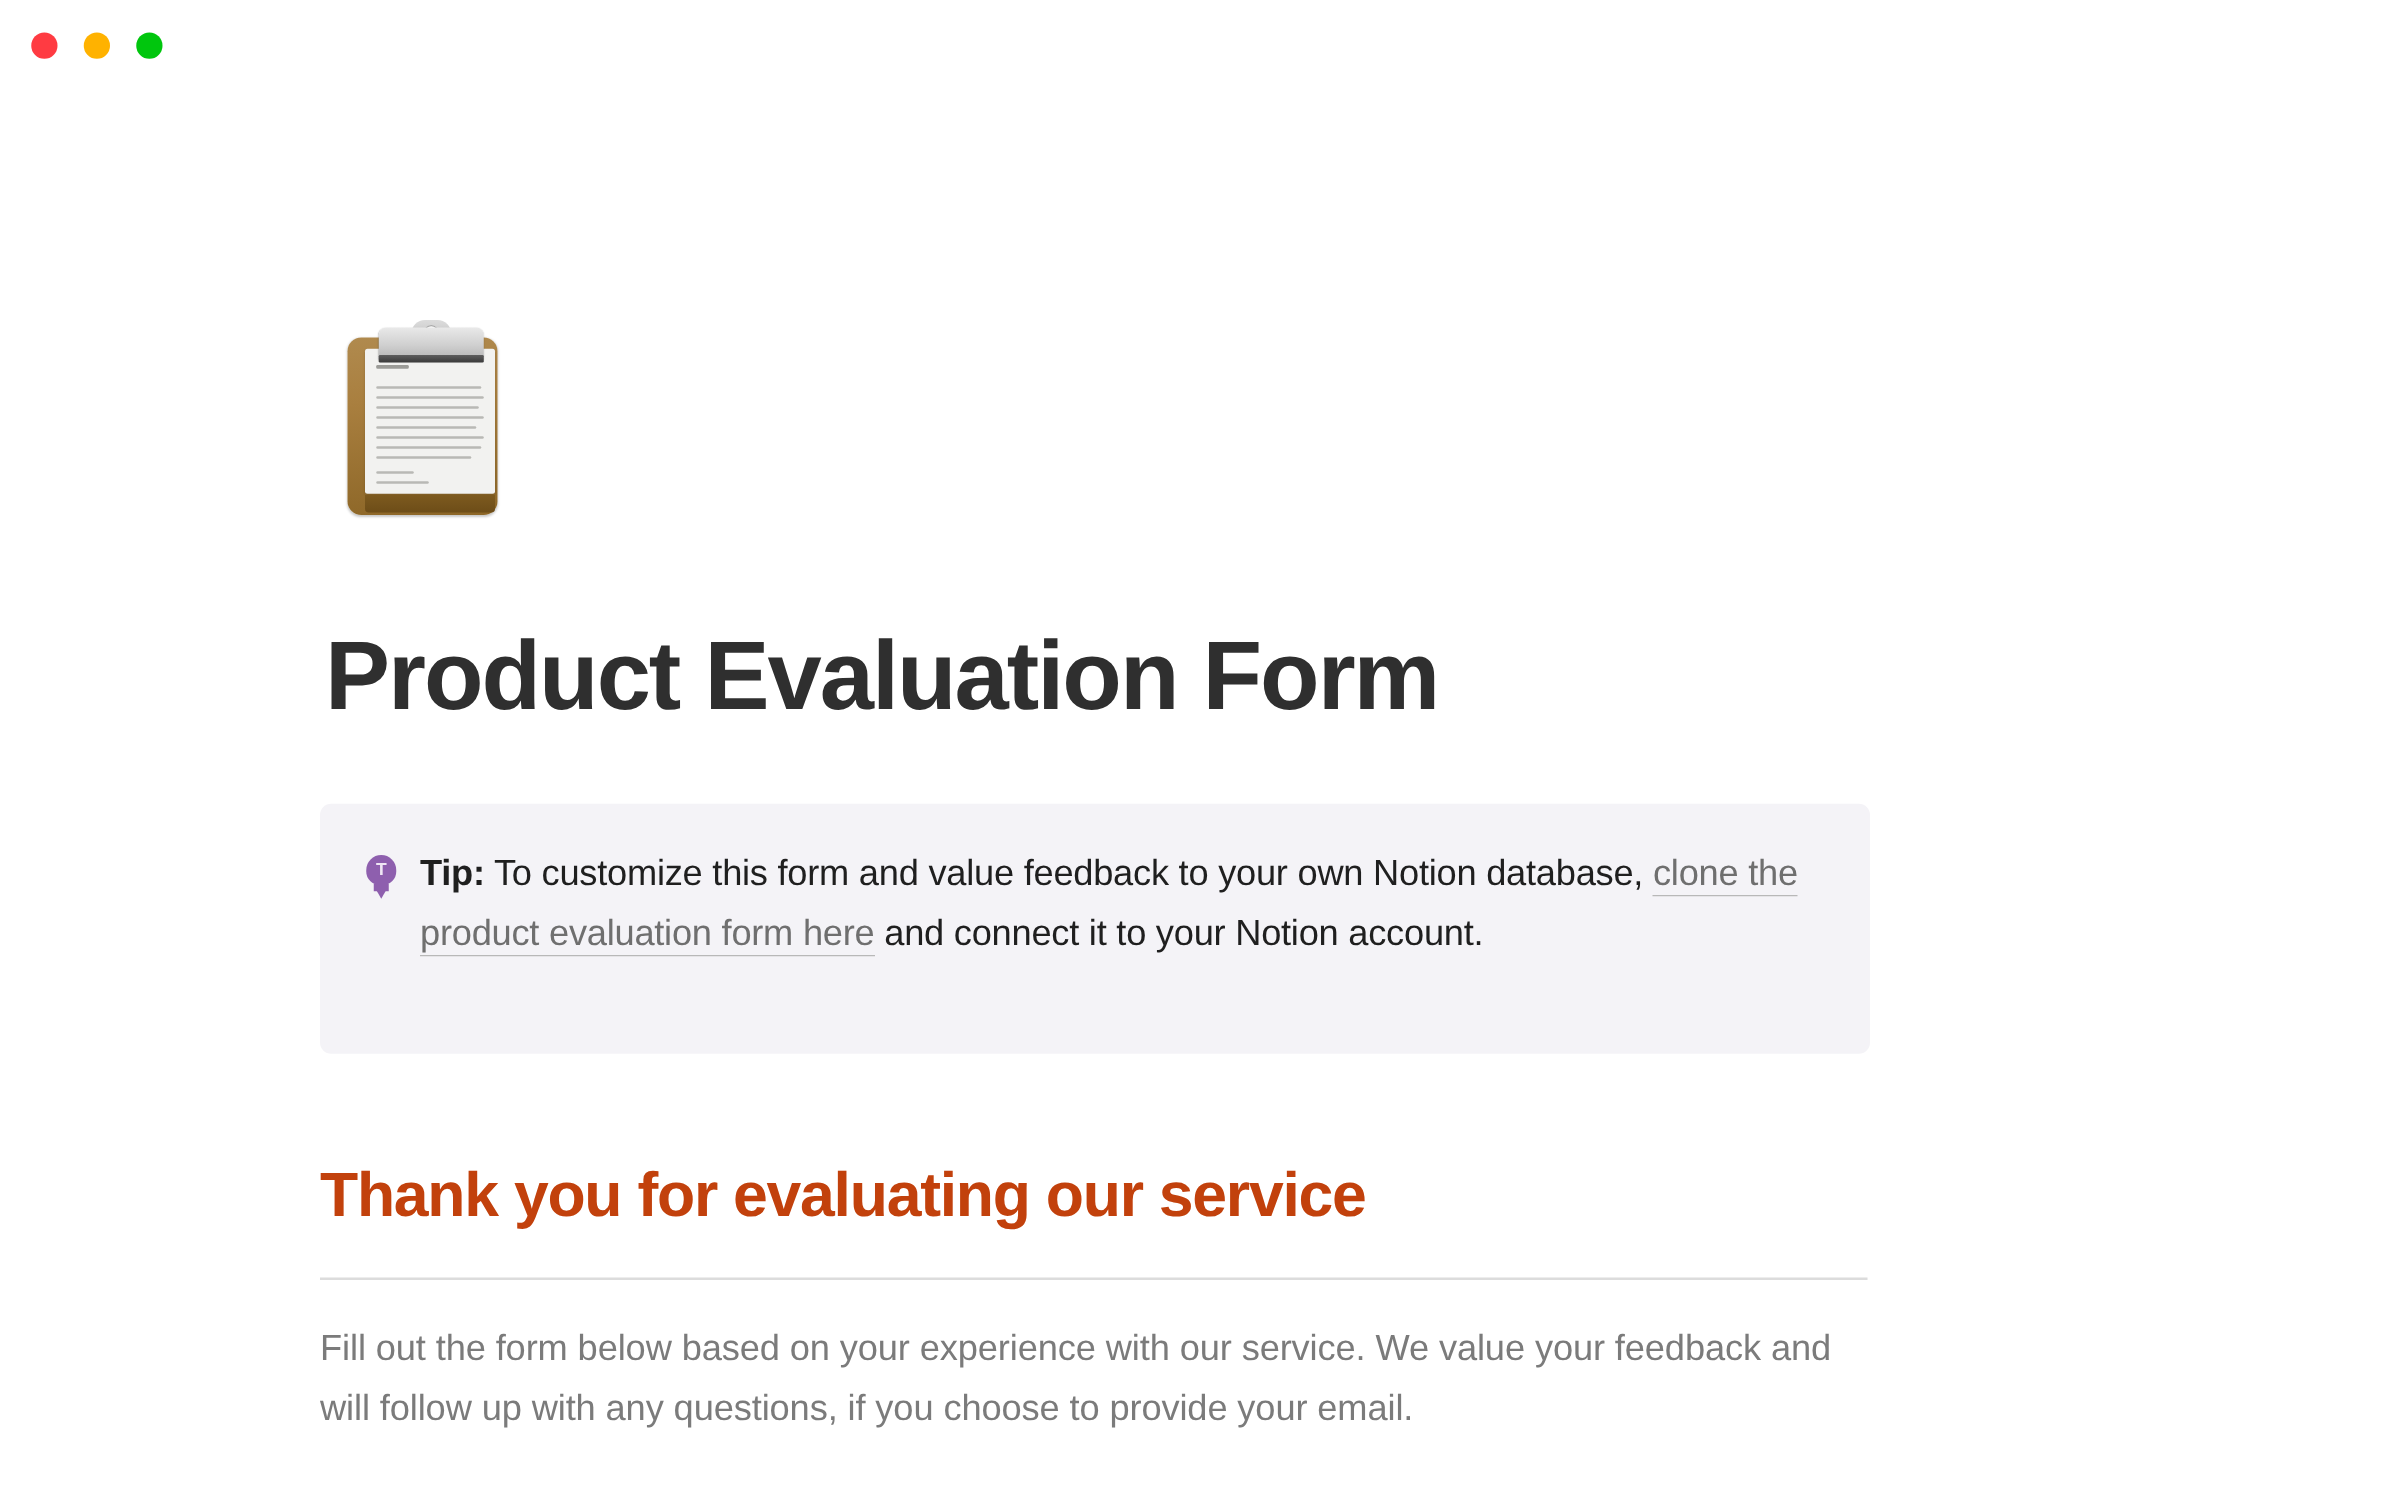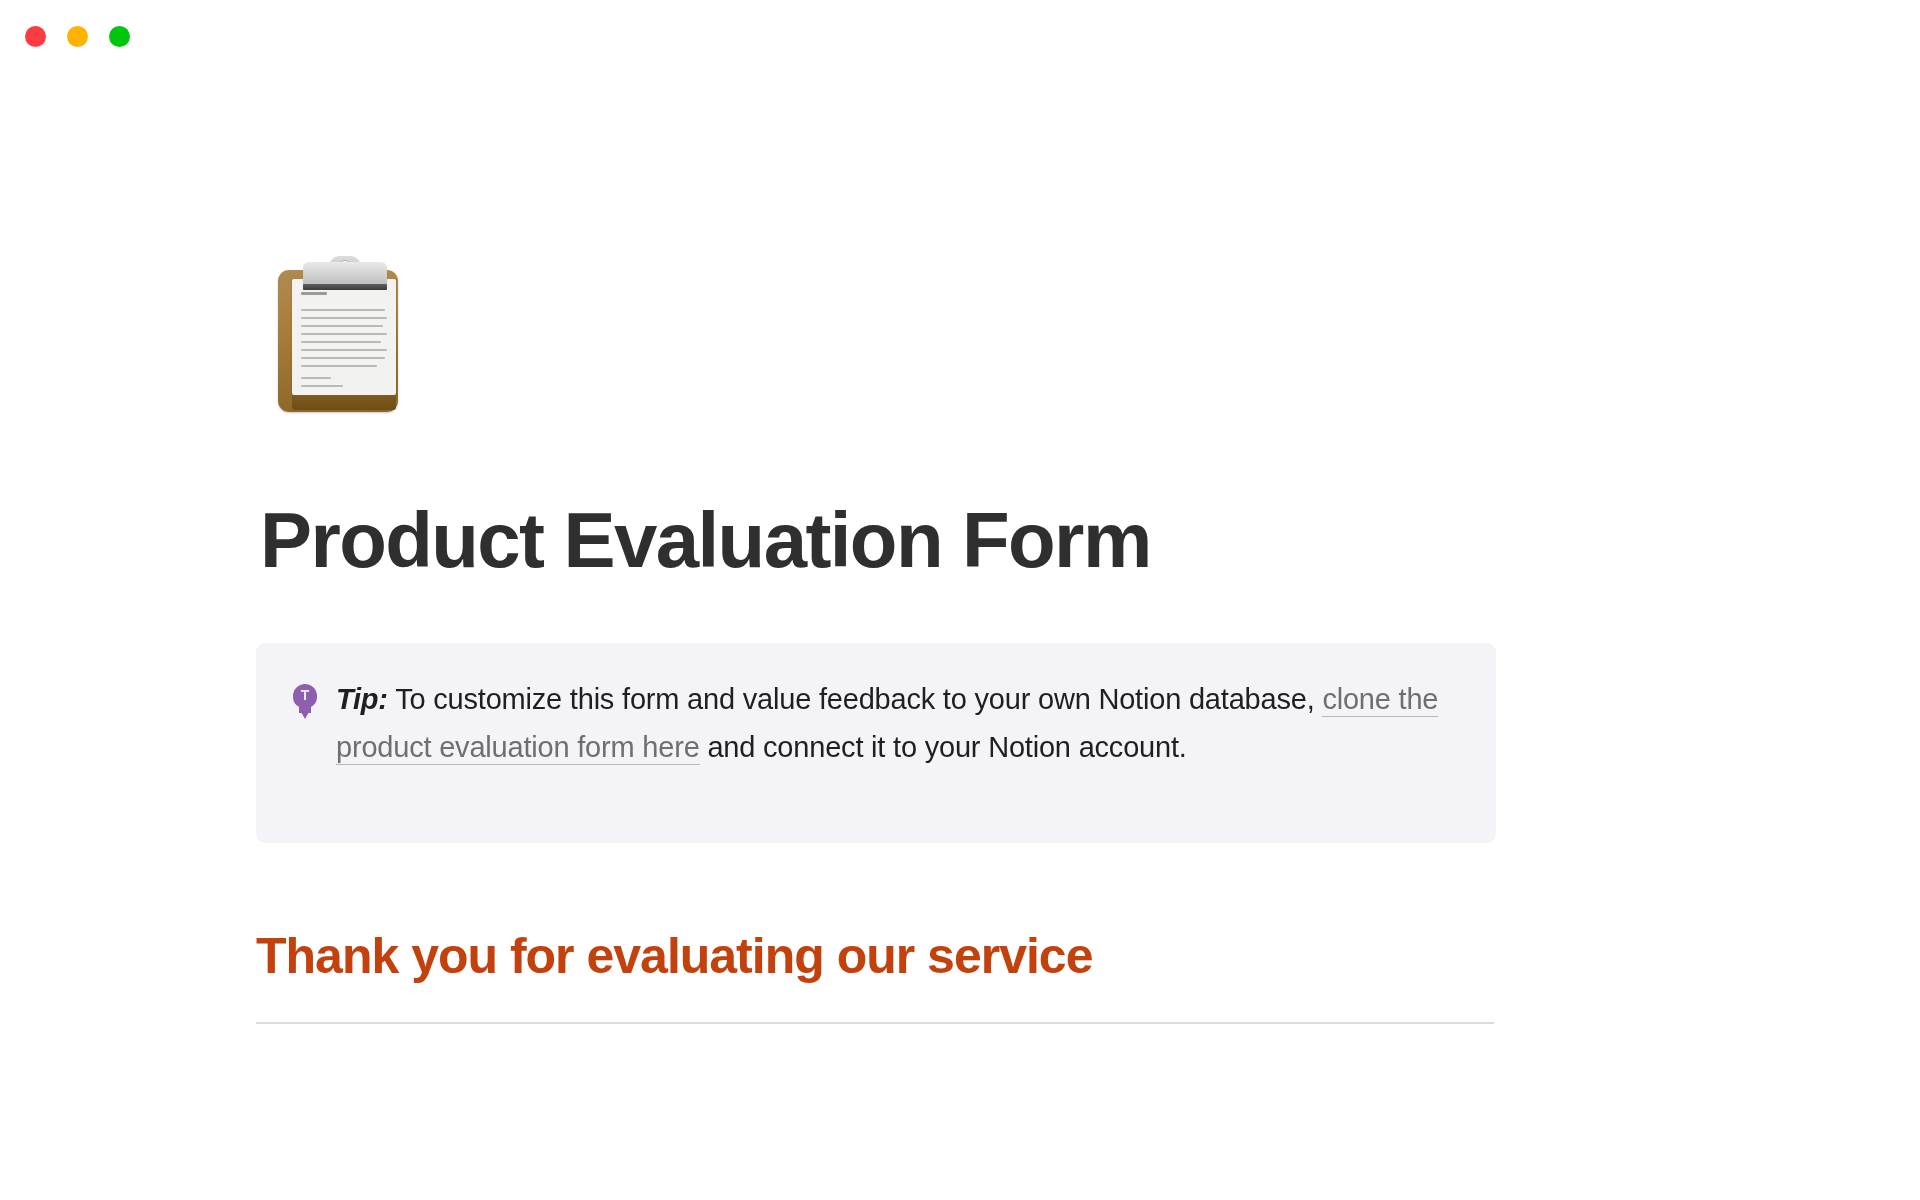--- a/index.html
+++ b/index.html
@@ -223,21 +223,21 @@
     border-top: 7px solid #8e5fae;
   }
   .callout-text {
     flex: 1 1 auto;
     font-size: 29px;
     line-height: 48px;
     color: #1f1f1f;
     font-family: "Liberation Sans", sans-serif;
     letter-spacing: -0.2px;
   }
-  .callout-text .tip-label { font-weight: 700; font-style: italic; }
+  .callout-text .tip-label { font-weight: 700; }
   .callout-link {
     color: #6f6f6f;
     text-decoration: none;
     border-bottom: 1.5px solid #b8b8b8;
     padding-bottom: 1px;
     cursor: pointer;
   }
 
   
   .section-heading {
@@ -321,14 +321,15 @@
       <div class="bulb-filament">T</div>
       <div class="bulb-neck"></div>
       <div class="bulb-tip"></div>
     </div>
     <div class="callout-text"><span class="tip-label">Tip:</span><span> To customize this form and value feedback to your own Notion database,</span> <a class="callout-link">clone the product evaluation form here</a><span> and connect it to your Notion account.</span></div>
   </div>
 
   <h2 class="section-heading">Thank you for evaluating our service</h2>
   <div class="divider"></div>
 
+  <p class="body-copy">Fill out the form below based on your experience with our service. We value your feedback and will follow up with any questions, if you choose to provide your email.</p>
 
 </div>
 
 </body></html>

